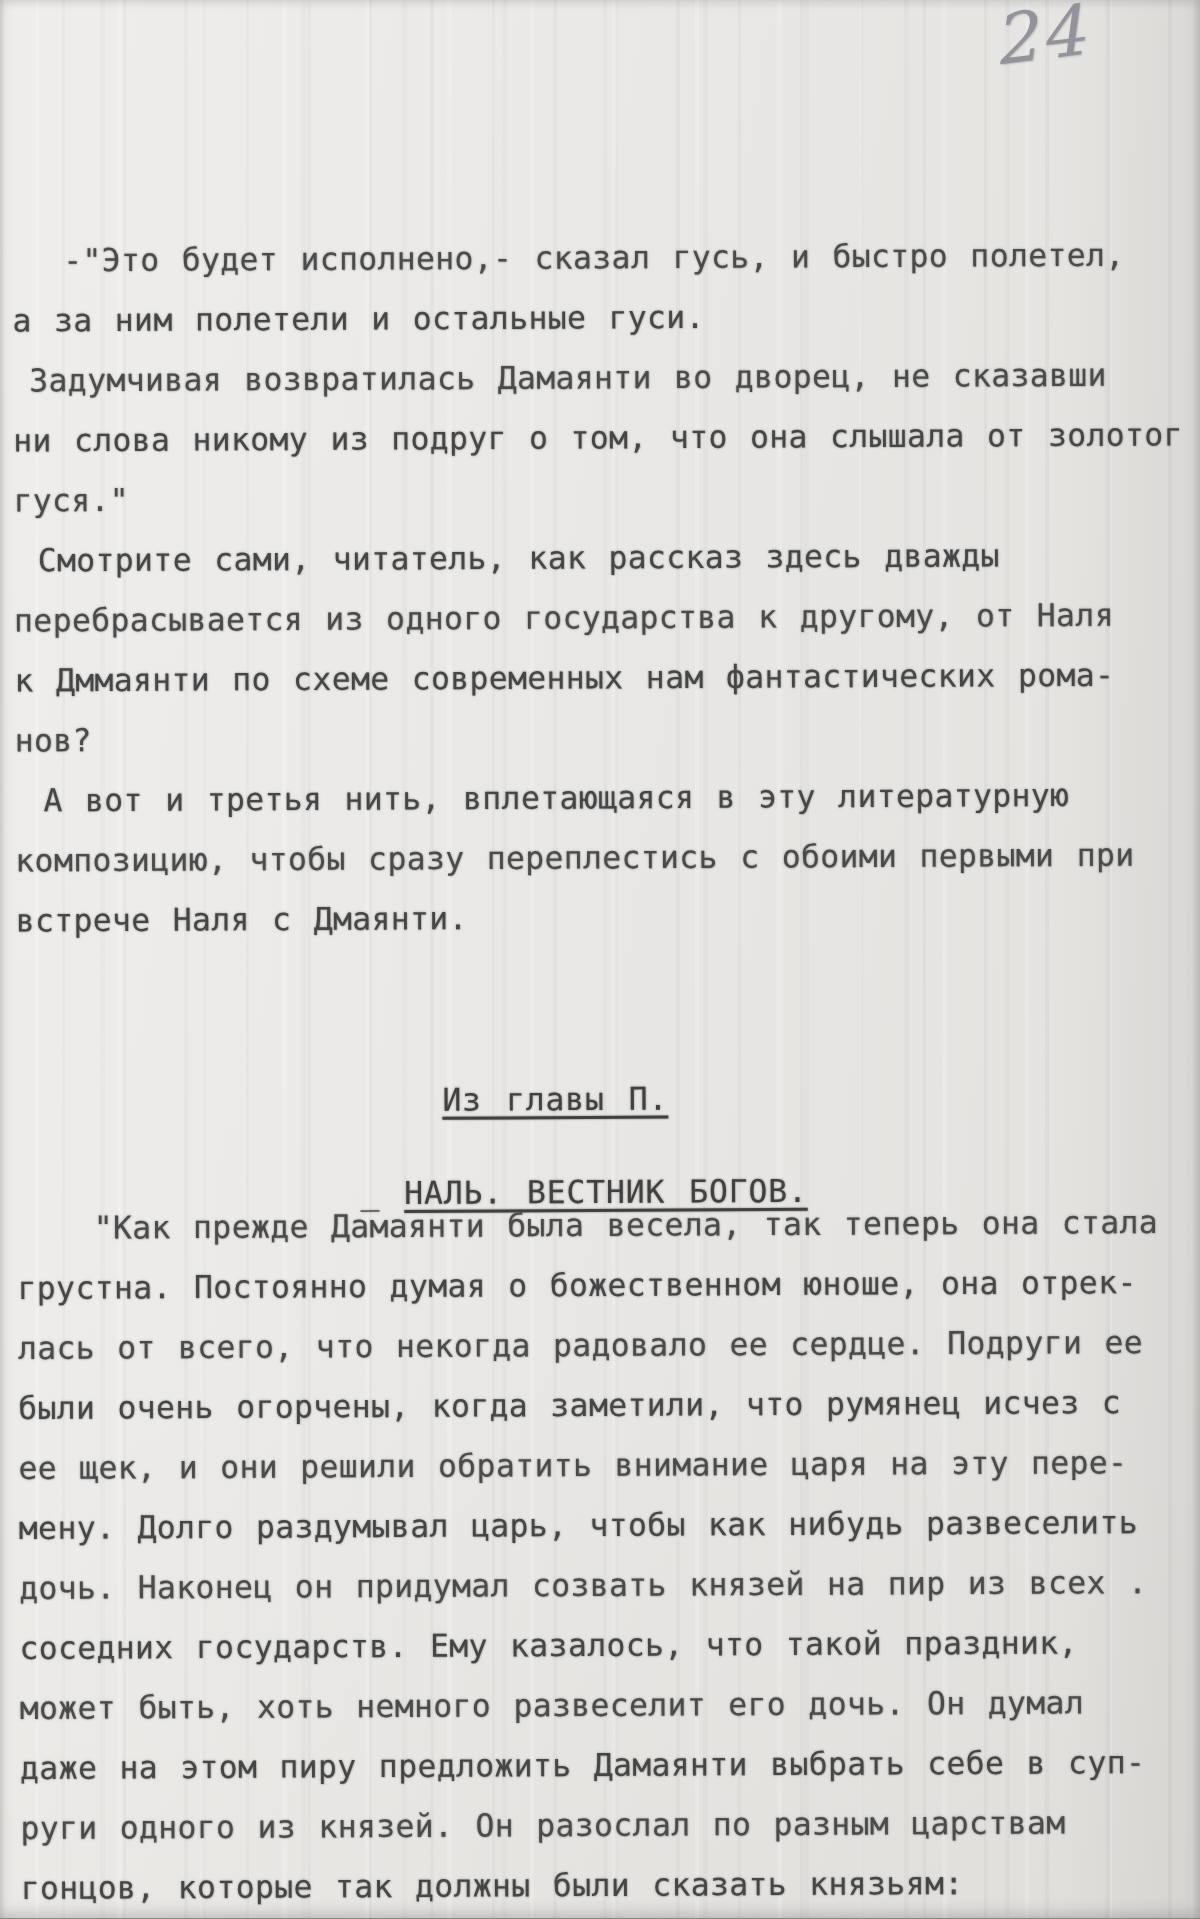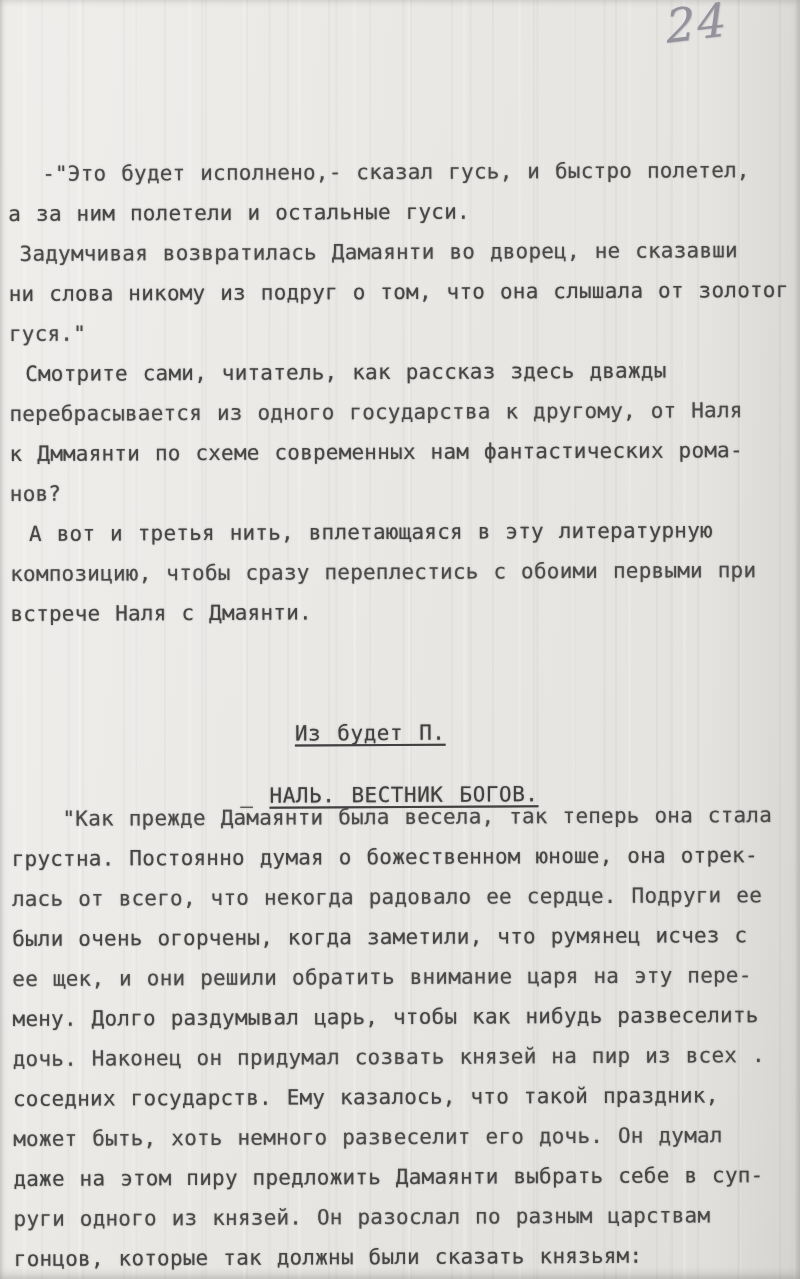--- a/index.html
+++ b/index.html
@@ -79,21 +79,21 @@
     <div class="line">гуся."</div>
     <div class="line p-smotr">Смотрите сами, читатель, как рассказ здесь дважды</div>
     <div class="line">перебрасывается из одного государства к другому, от Наля</div>
     <div class="line">к Дммаянти по схеме современных нам фантастических рома-</div>
     <div class="line">нов?</div>
     <div class="line p-avot">А вот и третья нить, вплетающаяся в эту литературную</div>
     <div class="line">композицию, чтобы сразу переплестись с обоими первыми при</div>
     <div class="line">встрече Наля с Дмаянти.</div>
 
     <div class="heading h-chapter">
-      <span class="u">Из будет П.</span>
+      <span class="u">Из главы П.</span>
     </div>
 
     <div class="heading h-title">
       <span>_ </span><span class="u">НАЛЬ. ВЕСТНИК БОГОВ.</span>
     </div>
 
     <div class="line p-kak gap-para">"Как прежде Дамаянти была весела, так теперь она стала</div>
     <div class="line">грустна. Постоянно думая о божественном юноше, она отрек-</div>
     <div class="line">лась от всего, что некогда радовало ее сердце. Подруги ее</div>
     <div class="line">были очень огорчены, когда заметили, что румянец исчез с</div>

